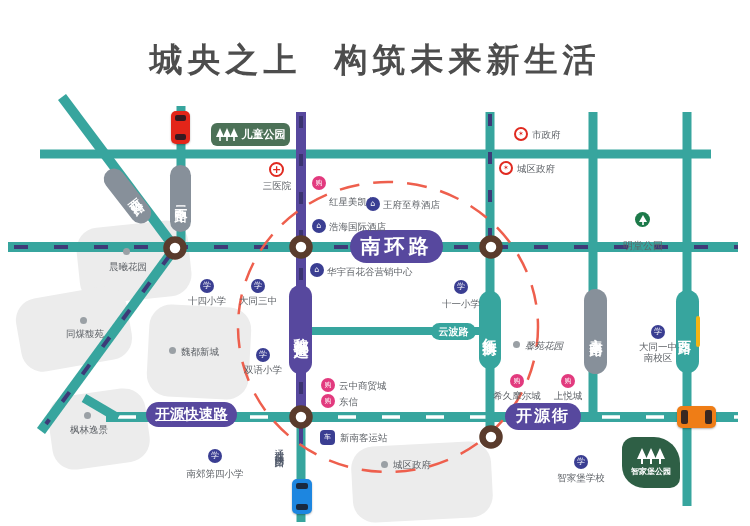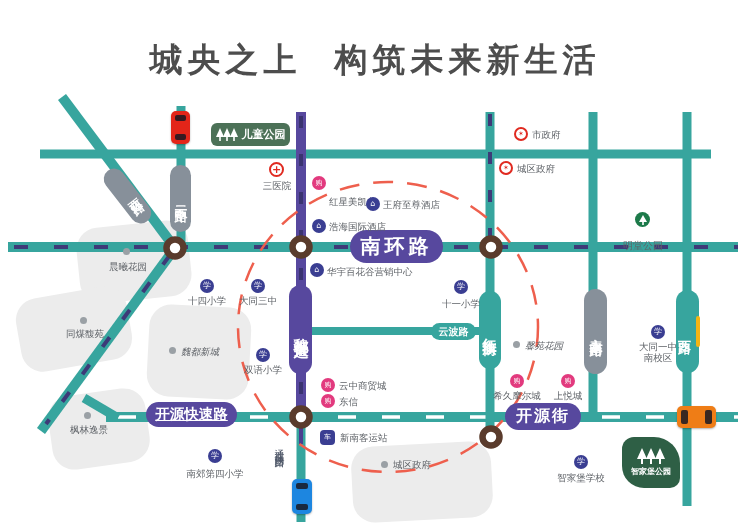--- a/index.html
+++ b/index.html
@@ -197,21 +197,21 @@
 
   <div class="ico blue" style="left:651px;top:325px;">学</div>
   <div class="lbl c" style="left:658px;top:341px;">大同一中</div>
   <div class="lbl c" style="left:658px;top:352px;">南校区</div>
 
   <div class="dot" style="left:123px;top:248px;"></div>
   <div class="lbl c" style="left:128px;top:261px;">晨曦花园</div>
   <div class="dot" style="left:80px;top:317px;"></div>
   <div class="lbl c" style="left:85px;top:328px;">同煤馥苑</div>
   <div class="dot" style="left:169px;top:347px;"></div>
-  <div class="lbl" style="left:181px;top:346px;font-style:italic;">魏都新城</div>
+  <div class="lbl" style="left:181px;top:346px;">魏都新城</div>
   <div class="dot" style="left:84px;top:412px;"></div>
   <div class="lbl c" style="left:89px;top:424px;">枫林逸景</div>
   <div class="dot" style="left:513px;top:341px;"></div>
   <div class="lbl" style="left:525px;top:340px;font-style:italic;">馨苑花园</div>
   <div class="dot" style="left:381px;top:461px;"></div>
   <div class="lbl" style="left:393px;top:459px;">城区政府</div>
 
   <div class="car" style="left:171px;top:111px;width:19px;height:33px;background:var(--carred,#e32519);">
     <div class="win"></div>
     <div class="win"></div>

